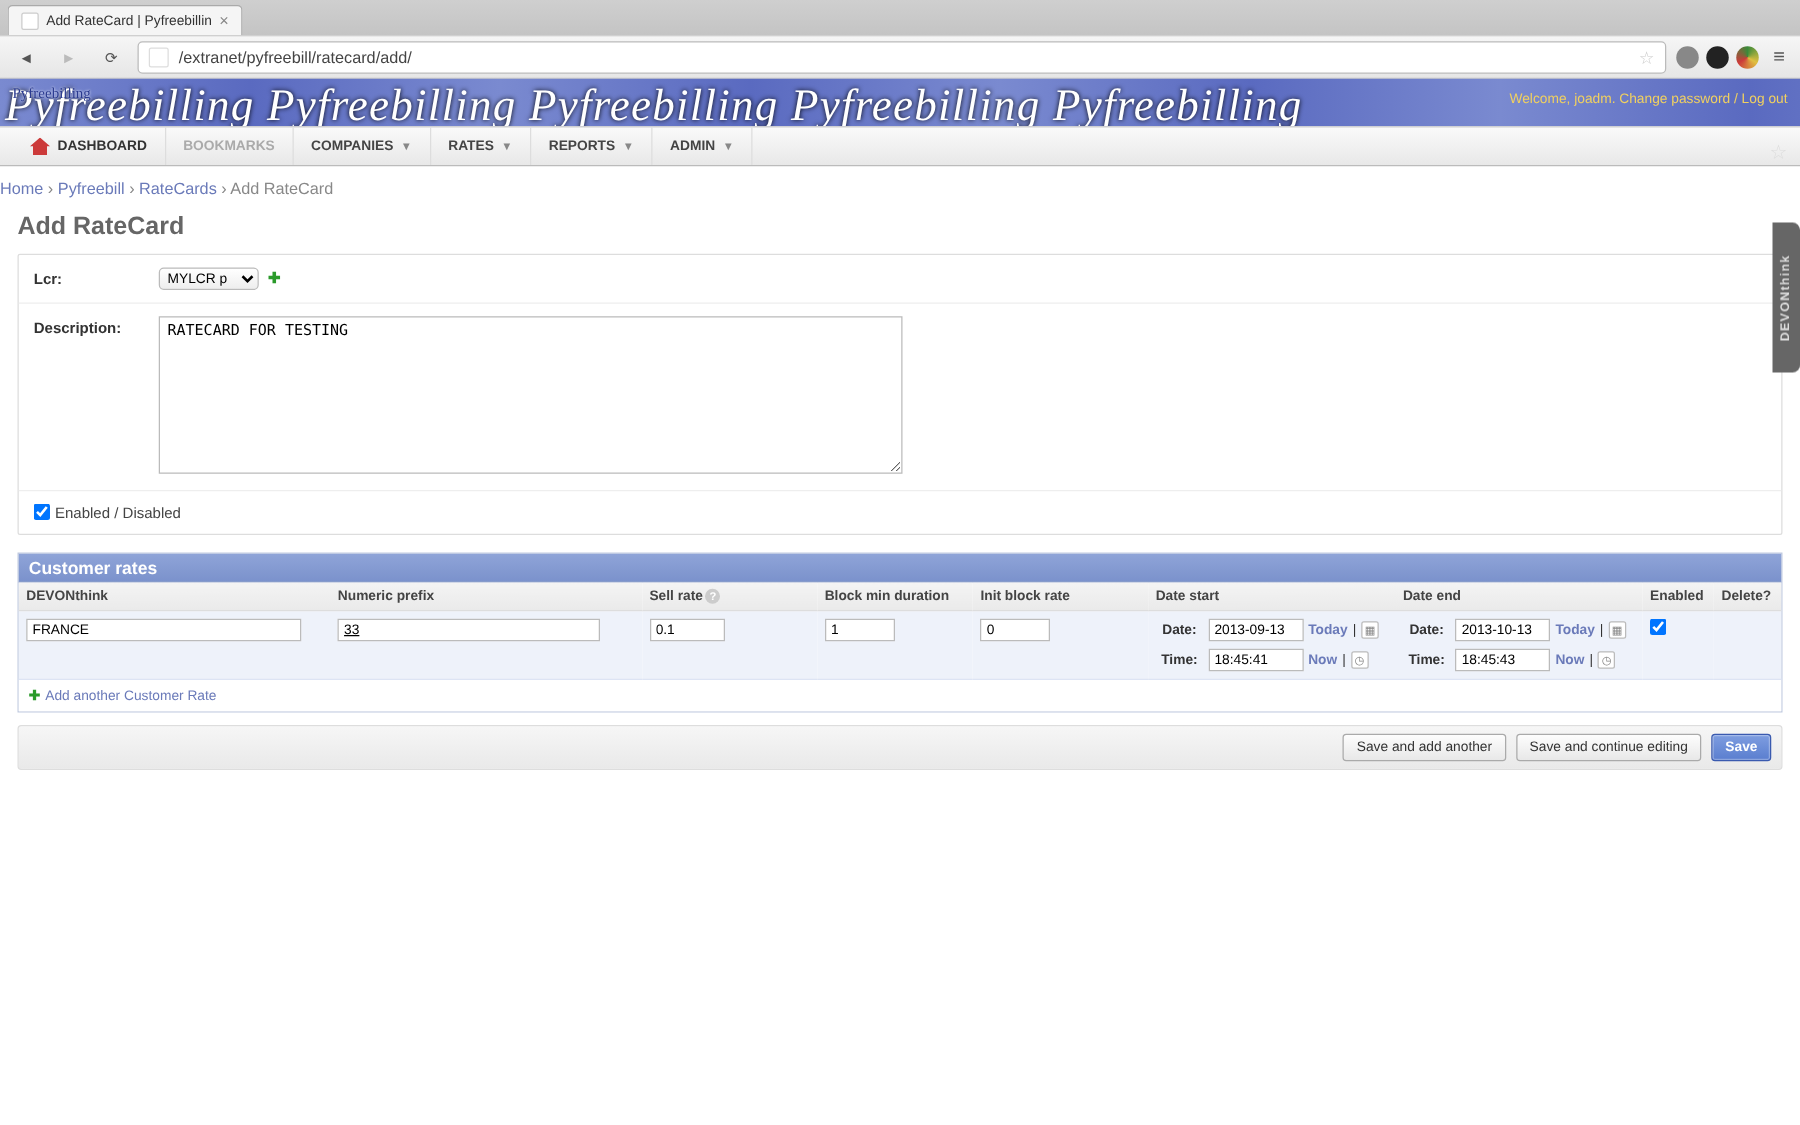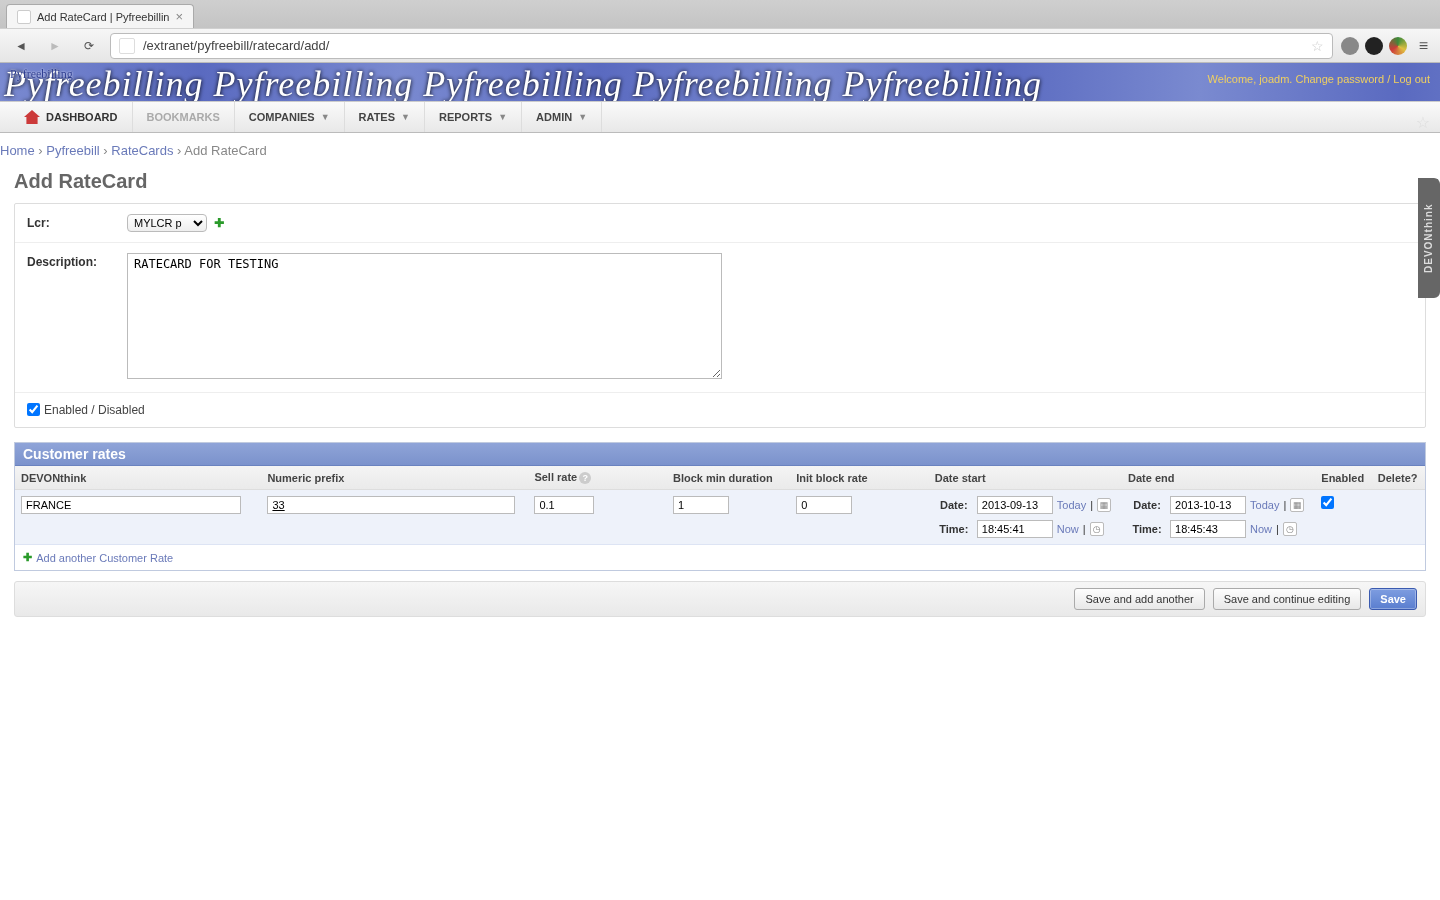--- a/index.html
+++ b/index.html
@@ -55,25 +55,25 @@
 .add-ico { color:#2a9a2a; font-weight:bold; margin-left:4px; font-size:12px; }
 .chk-row { padding:10px 12px; display:flex; align-items:flex-start; gap:4px; font-size:12px; color:#444; }
 
 
 .inline-group { margin:14px 14px 0; border:1px solid #c0cadf; }
 .inline-title { background:linear-gradient(#8fa4d8,#7b92cc); color:#fff; font-size:14px; font-weight:bold; padding:3px 8px; border-bottom:1px solid #6a82bf; }
 .inline-table { width:100%; border-collapse:collapse; font-size:11px; }
 .inline-table th { background:linear-gradient(#f4f4f4,#eaeaea); text-align:left; padding:5px 6px; border-bottom:1px solid #ddd; color:#444; font-weight:bold; }
 .inline-table td { padding:6px 6px; background:#eef2fa; vertical-align:top; border-bottom:1px solid #dde4f4; }
 .inline-table input[type=text] { border:1px solid #bbb; padding:2px 4px; font-size:11px; background:#fff; }
-.w-dest{width:220px;} .w-pref{width:248px;text-decoration:underline;} .w-sell{width:60px;} .w-block{width:56px;} .w-init{width:56px;}
+.w-dest{width:220px;} .w-pref{width:210px;text-decoration:underline;} .w-sell{width:60px;} .w-block{width:56px;} .w-init{width:56px;}
 .date-ctl { display:flex; gap:4px; align-items:center; font-size:11px; color:#333; }
 .date-ctl .lbls { font-weight:bold; min-width:38px;text-align:center; }
 .date-ctl input { width:76px; }
-.date-ctl a { color:#6a7ab9; text-decoration:none; }
+.date-ctl a { color:#6a7ab9; text-decoration:none;font-weight:bold; }
 .date-ctl .cal, .date-ctl .clk { width:14px; height:14px; border:1px solid #bbb; background:#fff; border-radius:2px; display:inline-flex; align-items:center; justify-content:center; font-size:9px; color:#888; }
 .date-stack { display:flex; flex-direction:column; gap:6px; }
 .help-ico { display:inline-block; width:12px; height:12px; border-radius:50%; background:#ccc; color:#fff; font-size:9px; text-align:center; line-height:12px; margin-left:2px; }
 .add-row { padding:6px 8px; background:#fff; font-size:11px; display:flex; align-items:center; gap:4px; }
 .add-row .plus { color:#2a9a2a; font-weight:bold; }
 .add-row a { color:#6a7ab9; text-decoration:none; }
 
 
 .submit-row { margin:10px 14px; background:linear-gradient(#f6f6f6,#e9e9e9); border:1px solid #ddd; padding:6px 8px; display:flex; justify-content:flex-end; gap:8px; border-radius:3px; }
 .submit-row button { border:1px solid #aaa; background:linear-gradient(#fdfdfd,#e8e8e8); padding:4px 10px; font-size:11px; border-radius:3px; color:#333; cursor:pointer; }

